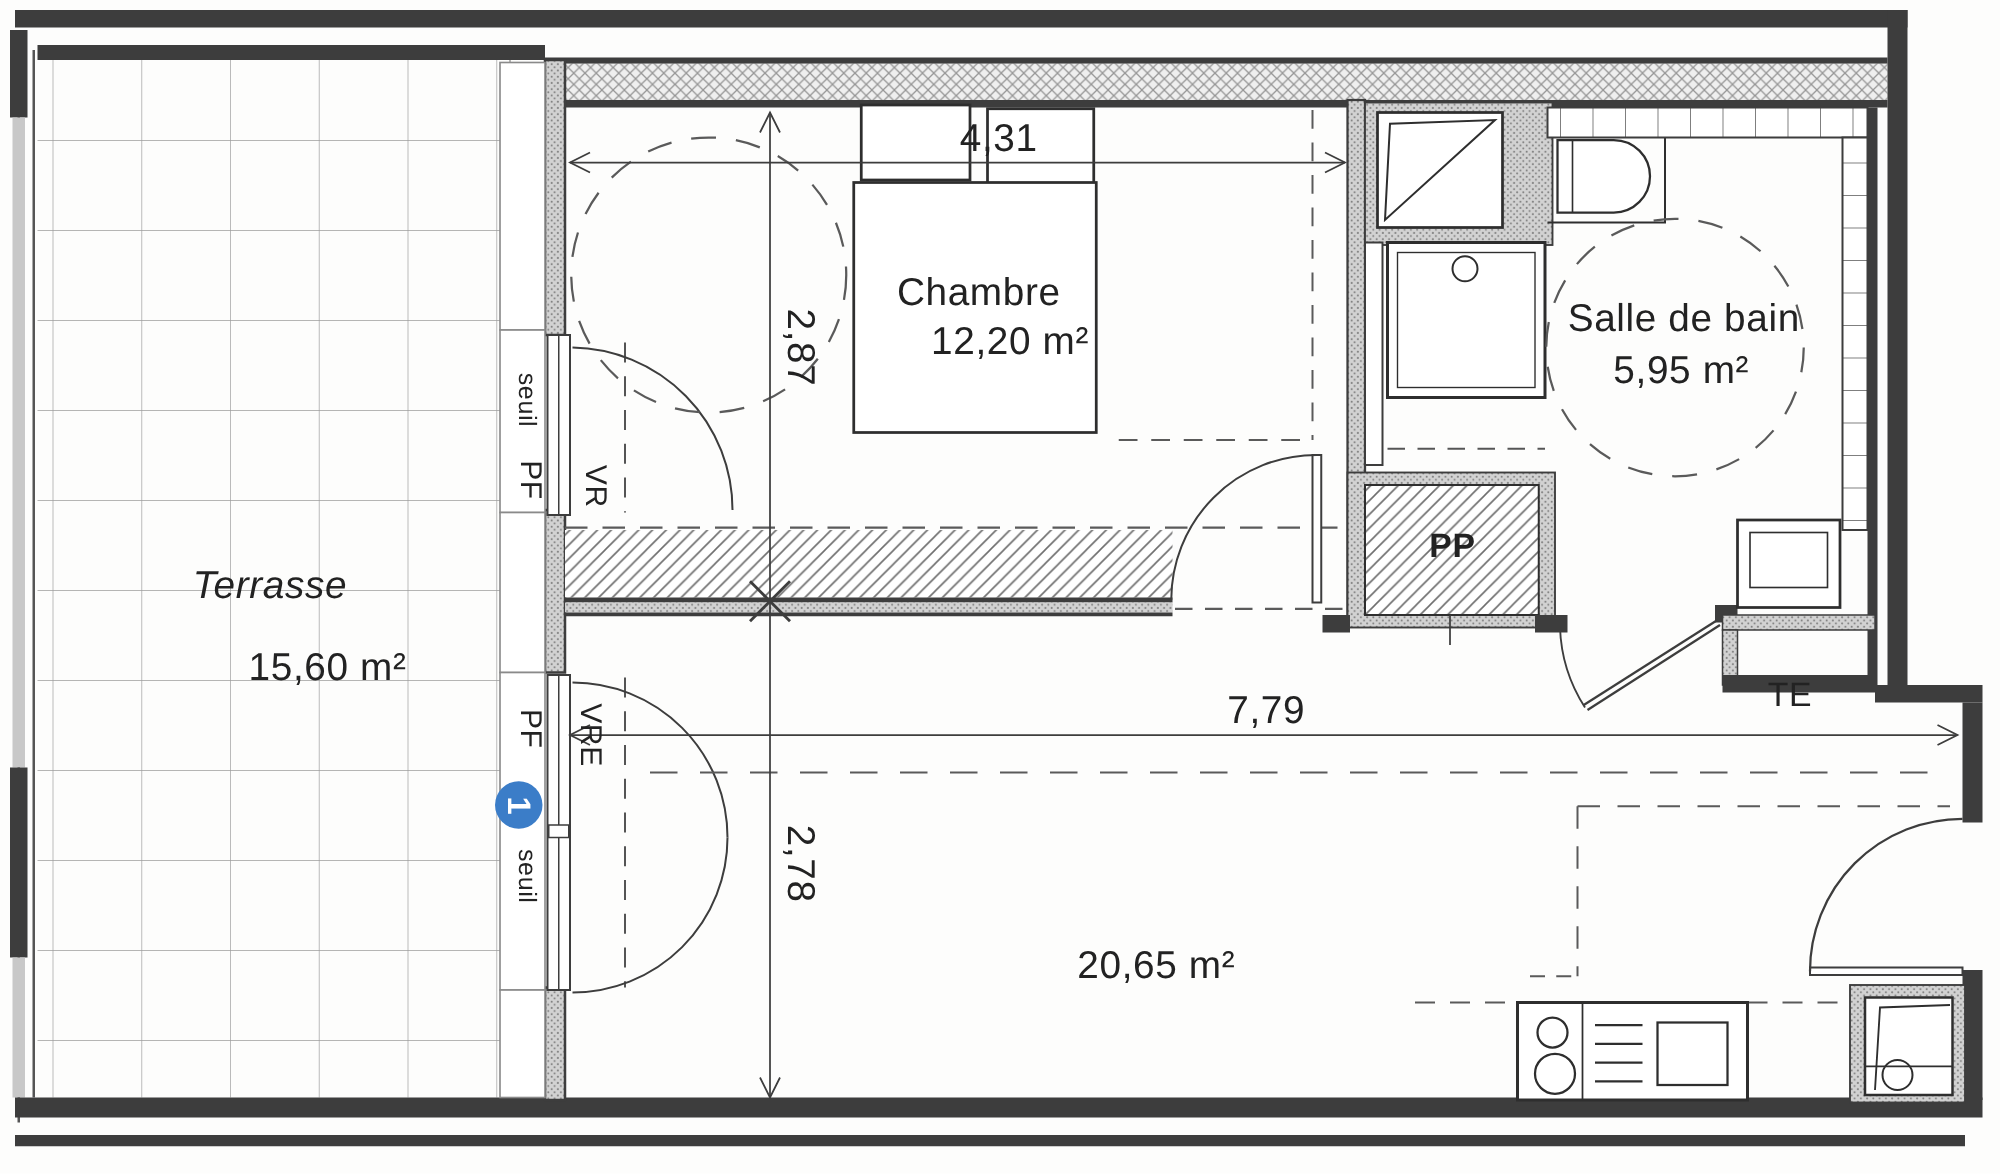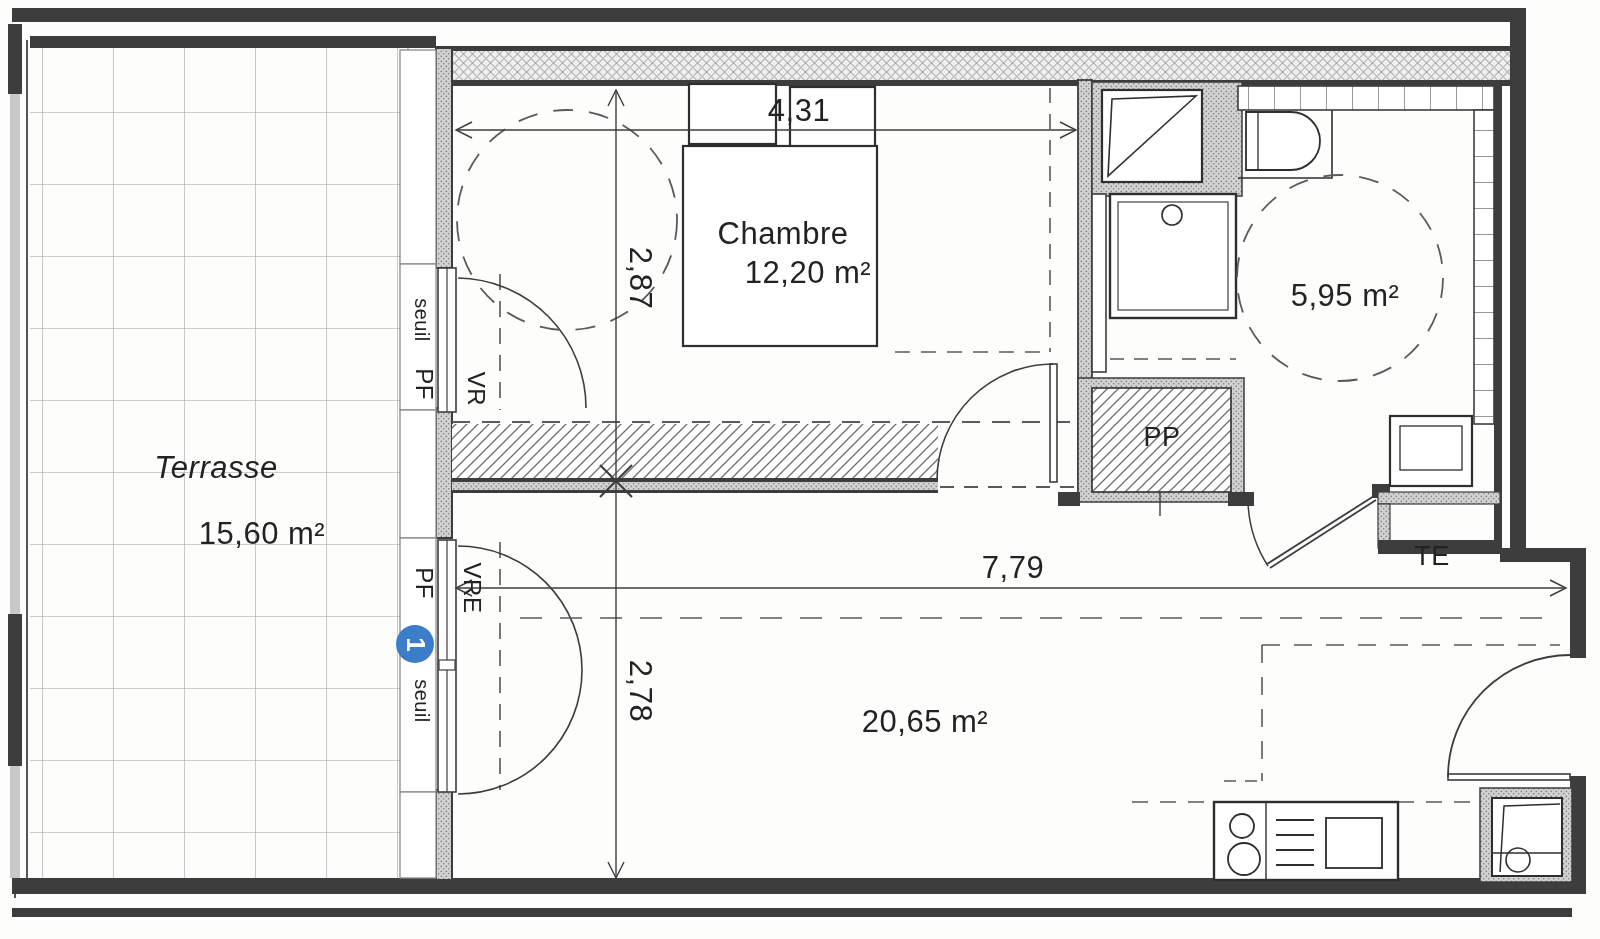--- a/index.html
+++ b/index.html
@@ -252,25 +252,26 @@
     <path d="M1550,580 L1566,588 L1550,596"></path>
   </g>
 </svg>
 
 <div class="lbl room-name" style="left:216px;top:468px;font-style:italic;">Terrasse</div>
 <div class="lbl room-area" style="left:214px;top:534px;margin-left:48px;">15,60 m²</div>
 
 <div class="lbl room-name" style="left:783px;top:234px;">Chambre</div>
 <div class="lbl room-area" style="left:808px;top:273px;">12,20 m²</div>
 
+<div class="lbl room-name" style="left:1347px;top:255px;">Salle de bain</div>
 <div class="lbl room-area" style="left:1345px;top:296px;">5,95 m²</div>
 
-<div class="lbl room-area" style="left:925px;top:722px;">20,65 m²</div>
-
-<div class="lbl small-tag" style="left:1162px;top:437px;">PP</div>
+<div class="lbl room-area" style="left:925px;top:772px;">20,65 m²</div>
+
+<div class="lbl small-tag" style="left:1162px;top:437px;font-weight:bold;">PP</div>
 <div class="lbl small-tag" style="left:1432px;top:520px;margin-top:36px;">TE</div>
 
 <div class="lbl dim" style="left:799px;top:111px;">4,31</div>
 <div class="lbl dim rot" style="left:640px;top:278px;">2,87</div>
 <div class="lbl dim" style="left:1013px;top:568px;">7,79</div>
 <div class="lbl dim rot" style="left:640px;top:691px;">2,78</div>
 
 <div class="lbl edge-tag-sm rot" style="left:421px;top:320px;">seuil</div>
 <div class="lbl edge-tag rot" style="left:424px;top:384px;">PF</div>
 <div class="lbl edge-tag rot" style="left:476px;top:389px;">VR</div>

